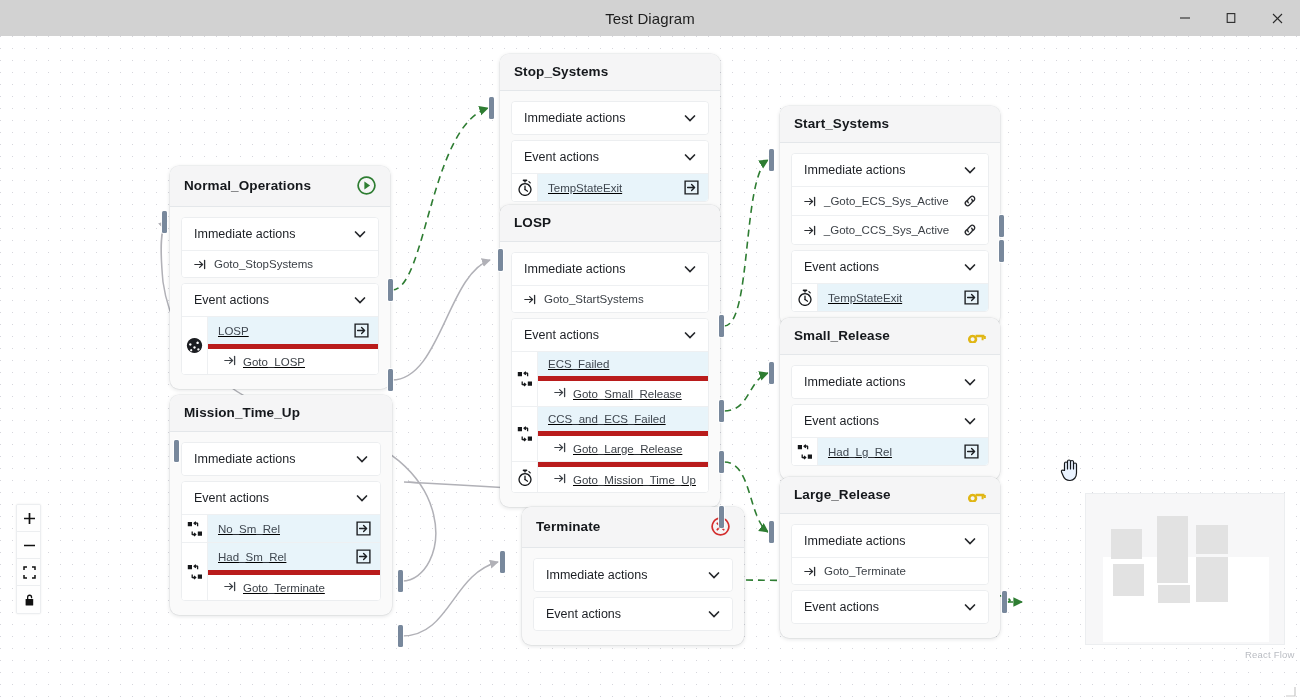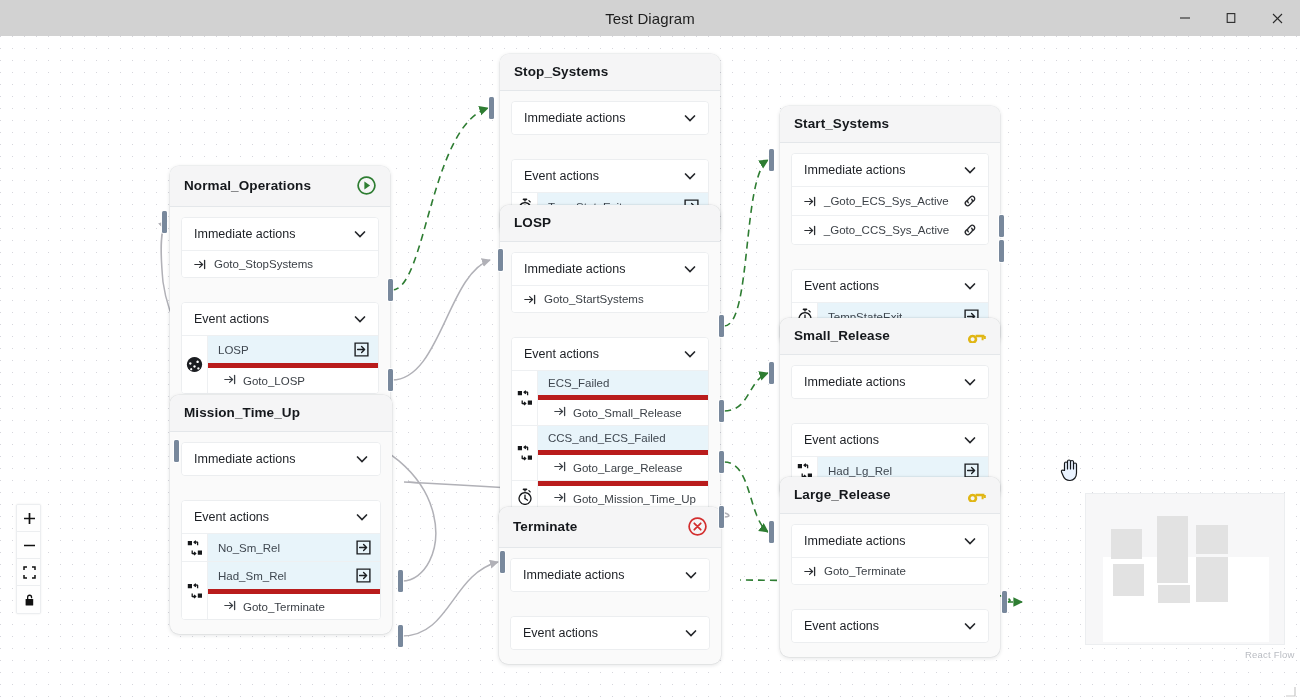--- a/index.html
+++ b/index.html
@@ -59,21 +59,21 @@
   .node-title {
     font-size:13.5px; font-weight:bold; color:#15181c; letter-spacing:.1px;
     white-space:nowrap;
   }
   .node-body { padding:10px 11px 14px 11px; }
 
   .section {
     background:#ffffff;
     border:1px solid #eceef0;
     border-radius:4px;
-    margin-bottom:24px;
+    margin-bottom:5px;
     overflow:hidden;
   }
   .section:last-child { margin-bottom:0; }
   .sec-head {
     display:flex; align-items:center; justify-content:space-between;
     padding:9px 11px 9px 12px;
     background:#fff;
     cursor:pointer;
   }
   .sec-head .lbl { font-size:12.5px; color:#1c1f24; }
@@ -92,21 +92,21 @@
   .act-row .goto-ico { color:#2a2d31; display:flex; flex:0 0 auto; }
   .act-row .spacer { flex:1 1 auto; }
   .act-row .trail { display:flex; color:#26282c; flex:0 0 auto; }
 
   
   .evt-group { display:flex; border-top:1px solid #eef0f2; background:#fff; }
   .evt-ico-col {
     flex:0 0 26px; display:flex; align-items:center; justify-content:center;
     border-right:1px solid #eef0f2; background:#fff; color:#16181b;
   }
-  .evt-rows { flex:1 1 auto; min-width:0; }
+  .evt-rows { flex:1 1 auto; min-width:0;text-decoration:underline; }
   .evt-title {
     display:flex; align-items:center; justify-content:space-between;
     background:#e8f4fa; padding:6px 9px 6px 10px;
     font-size:11.5px; color:#3f4750;
     white-space:nowrap;
   }
   .evt-title .trail { display:flex; color:#1c1f23; }
   .evt-sub {
     display:flex; align-items:center; gap:6px;
     padding:6px 9px 6px 16px;
@@ -508,21 +508,21 @@
                         <path d="M0.8,5.5 h7.2 M5.6,2.6 L8.6,5.5 L5.6,8.4" fill="none" stroke="currentColor" stroke-width="1.2" stroke-linecap="round" stroke-linejoin="round"></path>
                         <path d="M10.6,1.4 L10.6,9.6" stroke="currentColor" stroke-width="1.3" stroke-linecap="round"></path>
                       </svg></span>
                     <span>Goto_Terminate</span>
                   </div>
                 </div>
               </div>
             </div>
           </div>
         </div>
-        <div class="node" style="left: 499px; top: 471px; width: 222px;">
+        <div class="node" style="left: 522px; top: 471px; width: 222px;">
           <div class="node-header">
             <span class="node-title">Terminate</span>
             <span style="display: flex;">
               <svg width="19" height="19" viewBox="0 0 19 19">
                 <path d="M9.5,1.2 a8.3,8.3 0 1,0 0.01,0 z" fill="none" stroke="#d32f2f" stroke-width="1.7"></path>
                 <path d="M6.3,6.3 L12.7,12.7 M12.7,6.3 L6.3,12.7" stroke="#d32f2f" stroke-width="1.8" stroke-linecap="round"></path>
               </svg>
             </span>
           </div>
           <div class="node-body">

